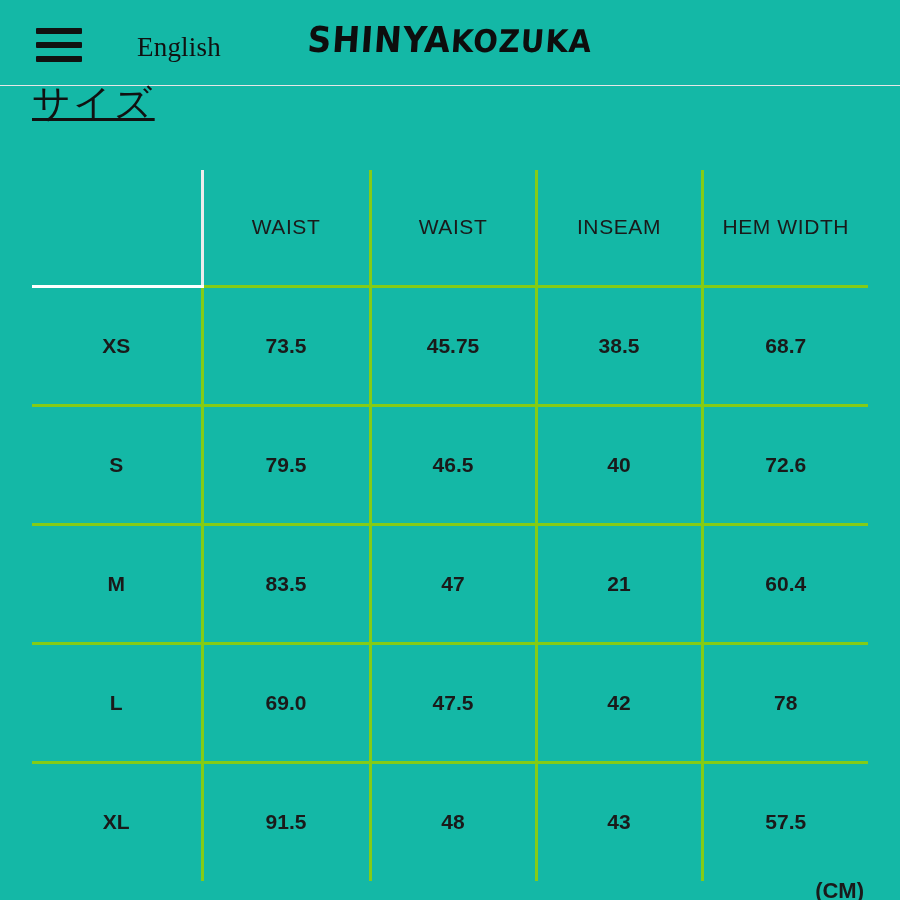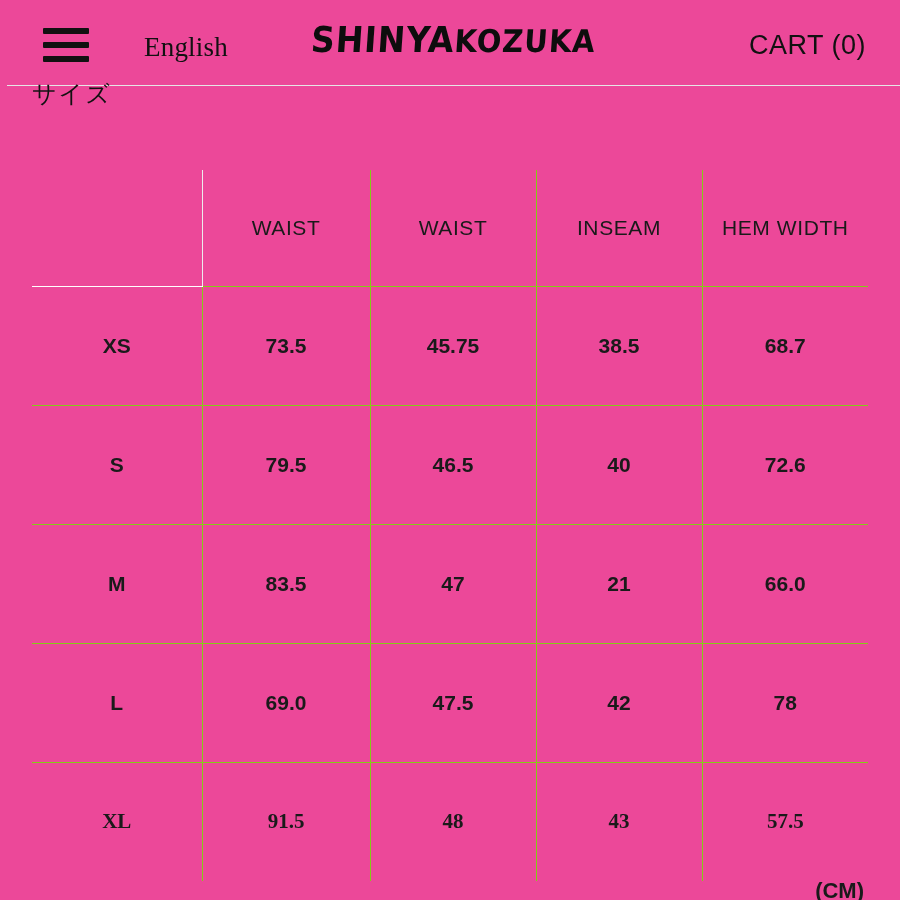--- a/index.html
+++ b/index.html
@@ -11,22 +11,21 @@
     background: #ffffff;
     font-family: "Liberation Sans", sans-serif;
     color: #111111;
     overflow: hidden;
   }
 
   .page {
     position: relative;
     width: 900px;
     height: 900px;
-    background: #ec4899;
-    padding-left: 7px;
+    background: #14b8a6;
   }
 
   
   .header {
     position: relative;
     height: 86px;
     border-bottom: 1px solid #e6e6e6;
   }
 
   .hamburger {
@@ -83,23 +82,24 @@
     letter-spacing: 0.5px;
     color: #111111;
     cursor: pointer;
   }
 
   
   .size-label {
     position: absolute;
     left: 32px;
     top: 78px;
-    font-size: 24px;
+    font-size: 38px;
     letter-spacing: 2px;
     color: #111111;
+    text-decoration: underline;
   }
 
   
   .table-wrap {
     position: absolute;
     left: 32px;
     top: 170px;
     width: 836px;
   }
 
@@ -109,21 +109,21 @@
     table-layout: fixed;
   }
   table.size-table col.c0 { width: 170px; }
   table.size-table col.c1 { width: 168px; }
   table.size-table col.c2 { width: 166px; }
   table.size-table col.c3 { width: 166px; }
   table.size-table col.c4 { width: 166px; }
 
   table.size-table th,
   table.size-table td {
-    border: 1px solid #84cc16;
+    border: 3px solid #84cc16;
     text-align: center;
     vertical-align: middle;
     font-size: 21px;
     font-weight: 700;
     color: #1a1a1a;
     height: 119px;
     padding: 0;
   }
   table.size-table thead th {
     height: 116px;
@@ -132,21 +132,21 @@
     letter-spacing: 0.6px;
   }
   table.size-table tbody td.rowhead {
     font-size: 21px;
     font-weight: 700;
   }
   
   table.size-table tr > *:first-child { border-left: none; }
   table.size-table tr > *:last-child { border-right: none; }
   table.size-table thead tr > * { border-top: none; }
-  table.size-table tbody tr:last-child > * { border-bottom: none; font-family: Liberation Serif, serif; }
+  table.size-table tbody tr:last-child > * { border-bottom: none; }
   table.size-table thead th:first-child { border-bottom-color: #ffffff; border-right-color:#ececec; }
 
   .unit {
     position: absolute;
     right: 36px;
     top: 878px;
     font-size: 22px;
     font-weight: 700;
     color: #1a1a1a;
   }
@@ -163,21 +163,20 @@
       <span></span>
       <span></span>
     </div>
 
     <div class="lang">English</div>
 
     <div class="brand">
       <span class="b1">SHINYA</span><span class="b2">KOZUKA</span>
     </div>
 
-    <div class="cart">CART (0)</div>
   </div>
 
   <div class="size-label">サイズ</div>
 
   <div class="table-wrap">
     <table class="size-table">
       <colgroup>
         <col class="c0">
           <col class="c1">
           <col class="c2">
@@ -206,21 +205,21 @@
           <td>79.5</td>
           <td>46.5</td>
           <td>40</td>
           <td>72.6</td>
         </tr>
         <tr>
           <td class="rowhead">M</td>
           <td>83.5</td>
           <td>47</td>
           <td>21</td>
-          <td>66.0</td>
+          <td>60.4</td>
         </tr>
         <tr>
           <td class="rowhead">L</td>
           <td>69.0</td>
           <td>47.5</td>
           <td>42</td>
           <td>78</td>
         </tr>
         <tr>
           <td class="rowhead">XL</td>

